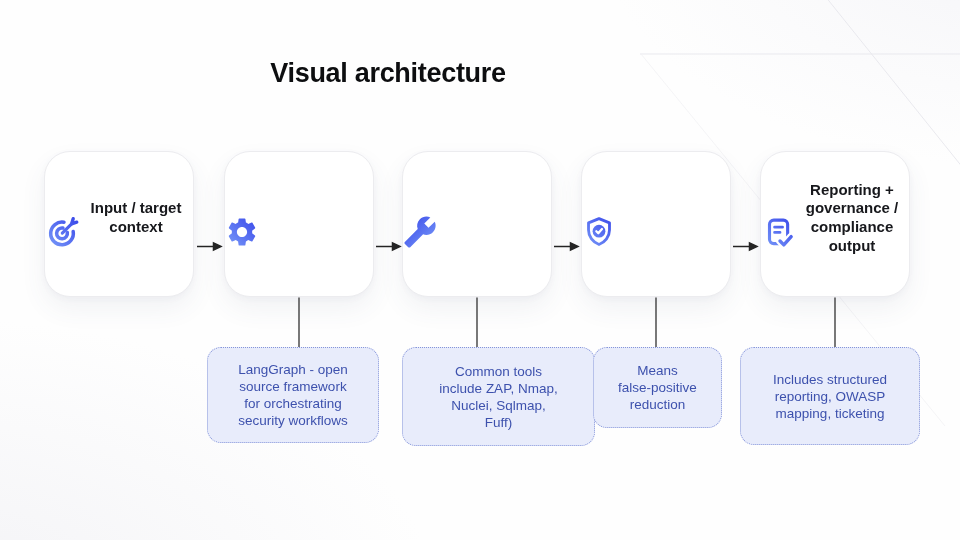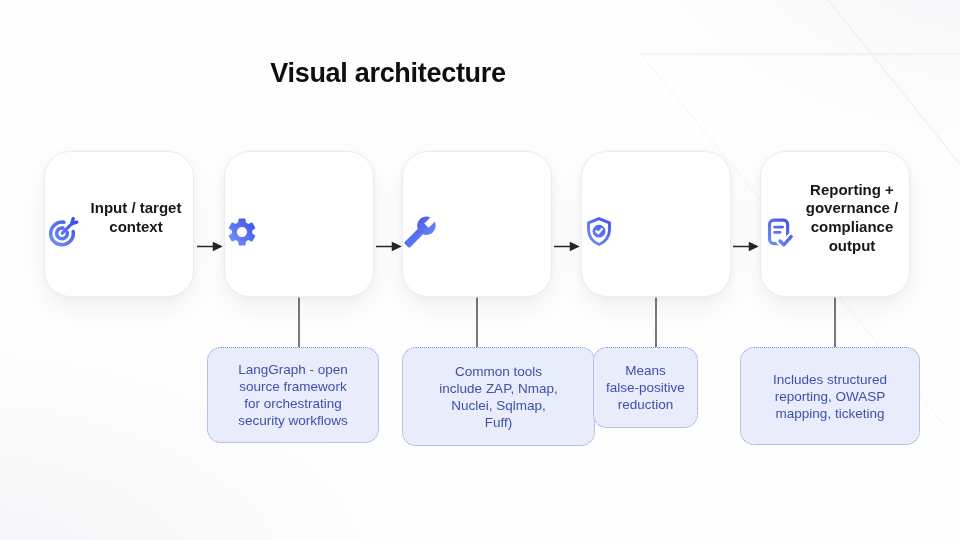--- a/index.html
+++ b/index.html
@@ -29,21 +29,21 @@
     line-height:1.24;color:#17181c;white-space:pre-line;
   }
   .callout{
     position:absolute;top:347px;background:#e8ecfb;border:1px dotted #8595da;
     border-radius:14px;box-sizing:border-box;display:flex;align-items:center;justify-content:center;
     text-align:center;color:#3d51ad;font-size:13.5px;line-height:17px;white-space:pre-line;
     padding:6px 8px;
   }
   .c1{left:207px;width:172px;height:96px;}
   .c2{left:402px;width:193px;height:99px;}
-  .c3{left:593px;width:105px;height:81px;}
+  .c3{left:593px;width:129px;height:81px;}
   .c4{left:740px;width:180px;height:98px;}
 </style>
 </head>
 <body>
 
 <svg class="decor" viewBox="0 0 960 540">
   <path d="M640 54 H966" stroke="#e9e9ee" stroke-width="1" fill="none"></path>
   <path d="M817 -14 L1008 224" stroke="#e9e9ee" stroke-width="1" fill="none"></path>
   <path d="M641 54 L945 426" stroke="#f1f1f4" stroke-width="1" fill="none" opacity="0.8"></path>
 </svg>

